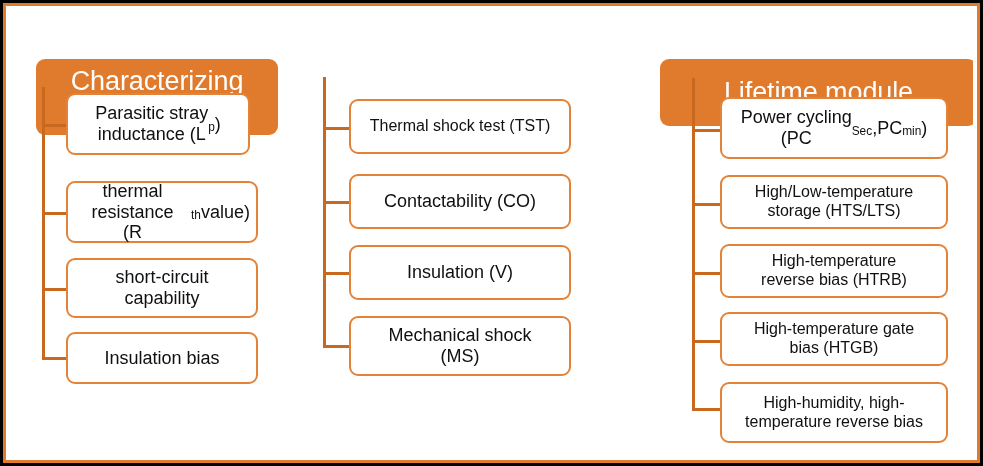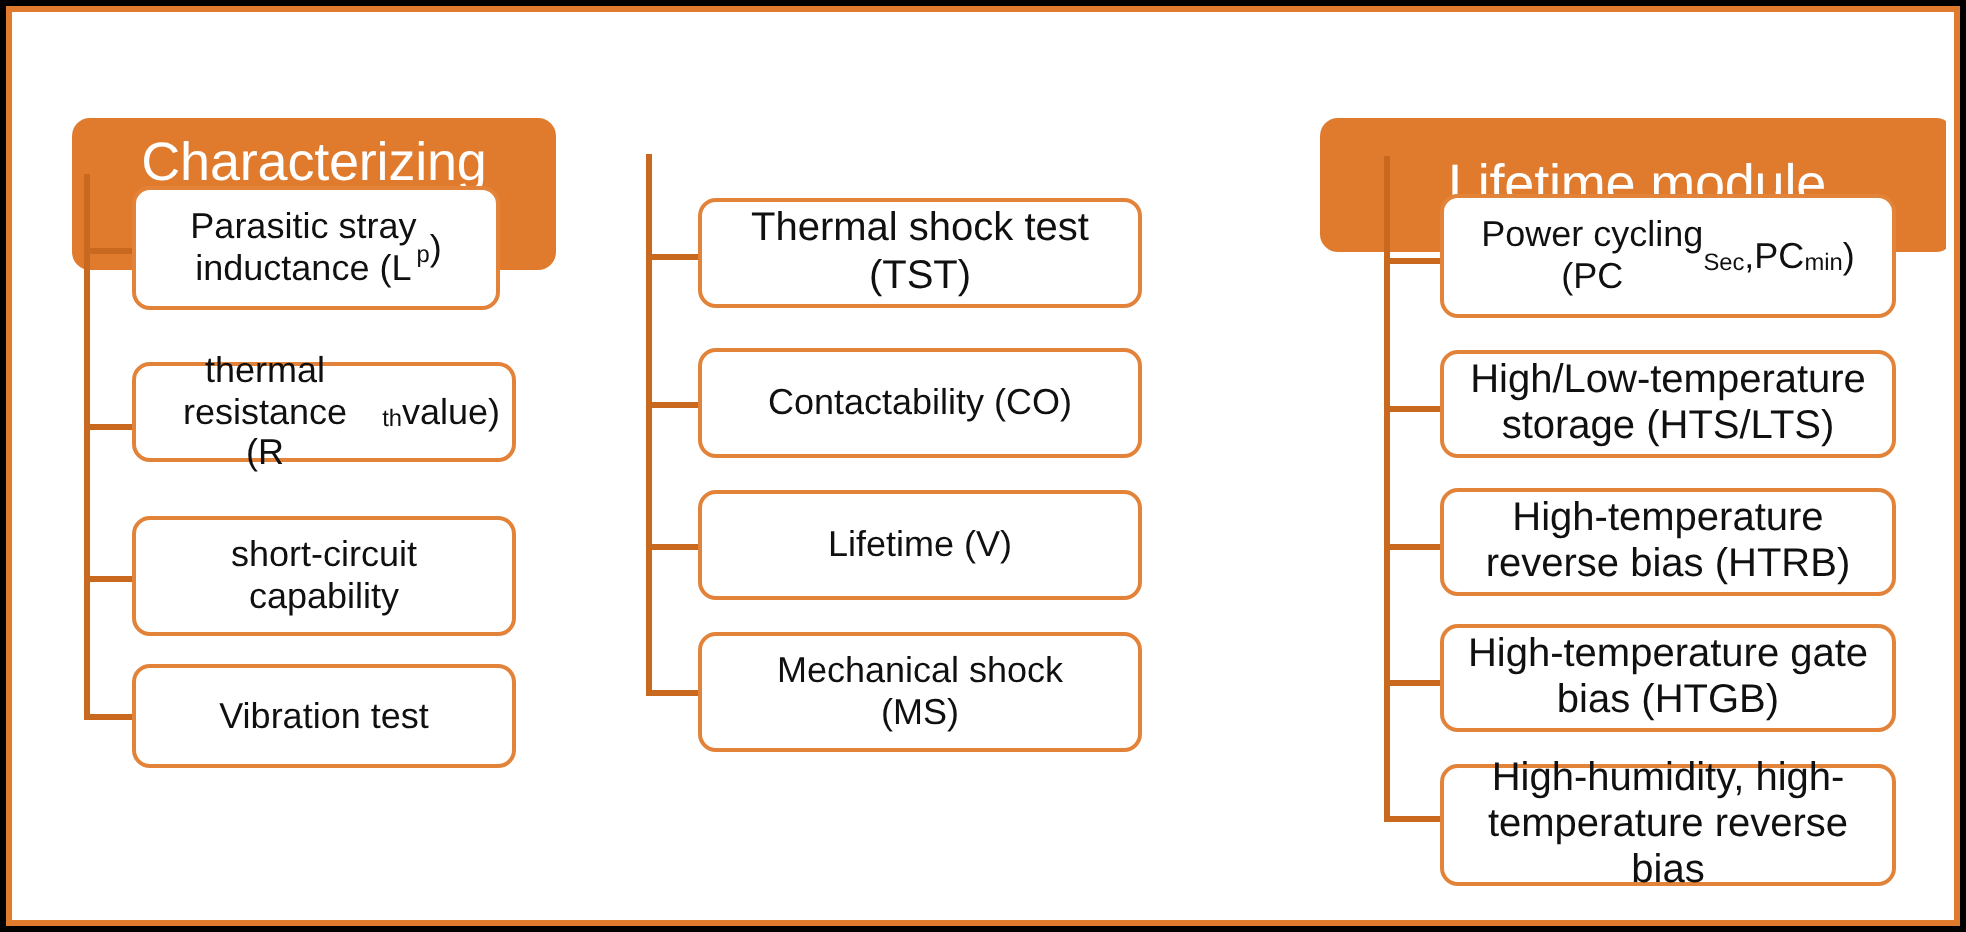--- a/index.html
+++ b/index.html
@@ -82,21 +82,21 @@
     border-radius: 9px;
     color: #101010;
     display: flex;
     align-items: center;
     justify-content: center;
     text-align: center;
     line-height: 1.16;
     font-size: 18px;
     padding: 2px 6px;
   }
-  .node.small { font-size: 20px; }
+  .node.small { font-size: 16px; }
 
   
   .trunk {
     position: absolute;
     width: 3px;
     background: #C9691F;
   }
   .branch {
     position: absolute;
     height: 3px;
@@ -121,38 +121,38 @@
     <div class="header-box" style="left:36px; top:11px; width:242px; height:76px;">Characterizing module testing</div>
 
     <div class="trunk" style="left:42px; top:87px; height:272px;"></div>
 
     <div class="branch" style="left:42px; top:124px; width:26px;"></div>
     <div class="branch" style="left:42px; top:212px; width:26px;"></div>
     <div class="branch" style="left:42px; top:288px; width:26px;"></div>
     <div class="branch" style="left:42px; top:357px; width:26px;"></div>
 
     <div class="node" style="left:66px; top:93px;  width:184px; height:62px;">Parasitic stray<br>inductance (L<sub>p</sub>)</div>
-    <div class="node" style="left:66px; top:181px; width:192px; height:50px;">thermal resistance<br>(R<sub>th</sub> value)</div>
+    <div class="node" style="left:66px; top:181px; width:192px; height:62px;">thermal resistance<br>(R<sub>th</sub> value)</div>
     <div class="node" style="left:66px; top:258px; width:192px; height:60px;">short-circuit<br>capability</div>
-    <div class="node" style="left:66px; top:332px; width:192px; height:52px;">Vibration test</div>
+    <div class="node" style="left:66px; top:332px; width:192px; height:52px;">Insulation bias</div>
   </div>
 
   <div class="column col-2">
 
 
     <div class="trunk" style="left:17px; top:77px; height:270px;"></div>
 
     <div class="branch" style="left:17px; top:127px; width:28px;"></div>
     <div class="branch" style="left:17px; top:201px; width:28px;"></div>
     <div class="branch" style="left:17px; top:272px; width:28px;"></div>
     <div class="branch" style="left:17px; top:345px; width:28px;"></div>
 
     <div class="node small" style="left:43px; top:99px;  width:222px; height:55px;">Thermal shock test (TST)</div>
     <div class="node" style="left:43px; top:174px; width:222px; height:55px;">Contactability (CO)</div>
-    <div class="node" style="left:43px; top:245px; width:222px; height:55px;">Lifetime (V)</div>
+    <div class="node" style="left:43px; top:245px; width:222px; height:55px;">Insulation (V)</div>
     <div class="node" style="left:43px; top:316px; width:222px; height:60px;">Mechanical shock<br>(MS)</div>
   </div>
 
   <div class="column col-3">
 
     <div class="header-box" style="left:10px; top:11px; width:317px; height:67px;">Lifetime module</div>
 
     <div class="trunk" style="left:42px; top:78px; height:333px;"></div>
 
     <div class="branch" style="left:42px; top:129px; width:30px;"></div>

